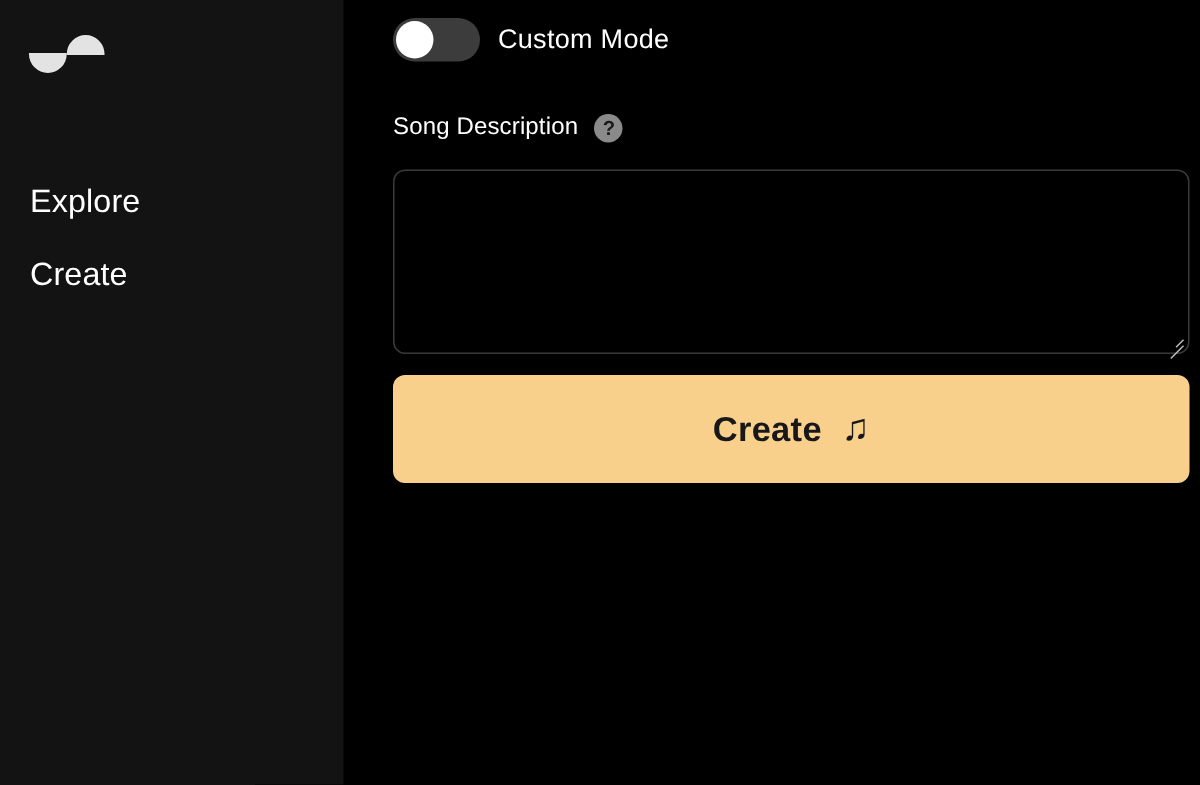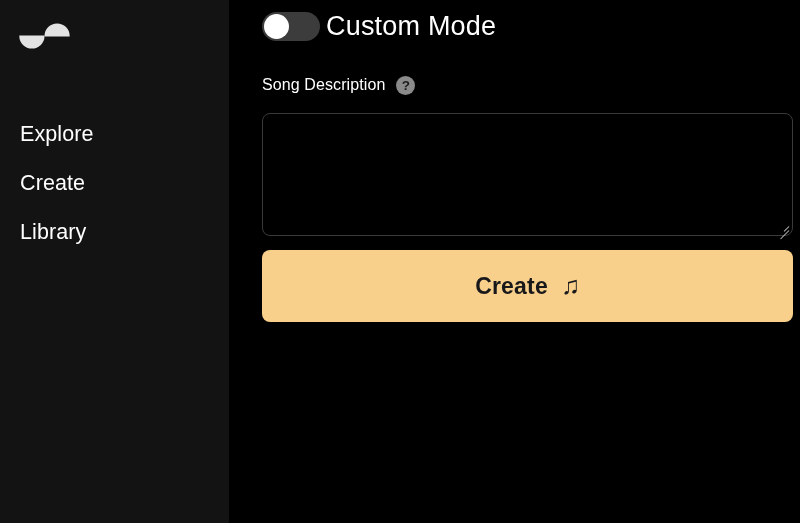--- a/index.html
+++ b/index.html
@@ -94,23 +94,23 @@
     position: absolute;
     left: 2px;
     top: 2px;
     width: 25px;
     height: 25px;
     border-radius: 50%;
     background: #ffffff;
   }
 
   .toggle-label {
-    margin-left: 6px;
-    color: #ffffff;
-    font-size: 27px;
+    margin-left: 12px;
+    color: #ffffff;
+    font-size: 18px;
     font-weight: 400;
     letter-spacing: 0.2px;
     white-space: nowrap;
   }
 
   
   .field-label-row {
     position: absolute;
     left: 13px;
     top: 72px;
@@ -223,21 +223,20 @@
         <path d="M26.5 23 A12.6 12.6 0 0 1 1.3 23 L1.3 22.4 L26.5 22.4 Z" fill="#e3e3e3"></path>
         <path d="M26.5 1.6 A14 21.4 0 0 1 26.5 44.4 A14 21.4 0 0 1 26.5 1.6 Z" fill="#e3e3e3" opacity="0"></path>
         <ellipse cx="26.5" cy="23" rx="0" ry="0" fill="#e3e3e3"></ellipse>
         <path d="M26.5 1.4 C33.6 1.4 39.2 10.1 39.2 23 C39.2 35.9 33.6 44.6 26.5 44.6 C19.4 44.6 13.8 35.9 13.8 23 C13.8 10.1 19.4 1.4 26.5 1.4 Z" fill="#e3e3e3" opacity="0"></path>
       </svg>
     </div>
 
     <div class="nav-list">
       <a class="nav-item">Explore</a>
       <a class="nav-item">Create</a>
-      <a class="nav-item">Library</a>
     </div>
 
   </nav>
 
   <section id="main">
 
     <div class="toggle-row">
       <div class="switch">
         <span class="knob"></span>
       </div>

